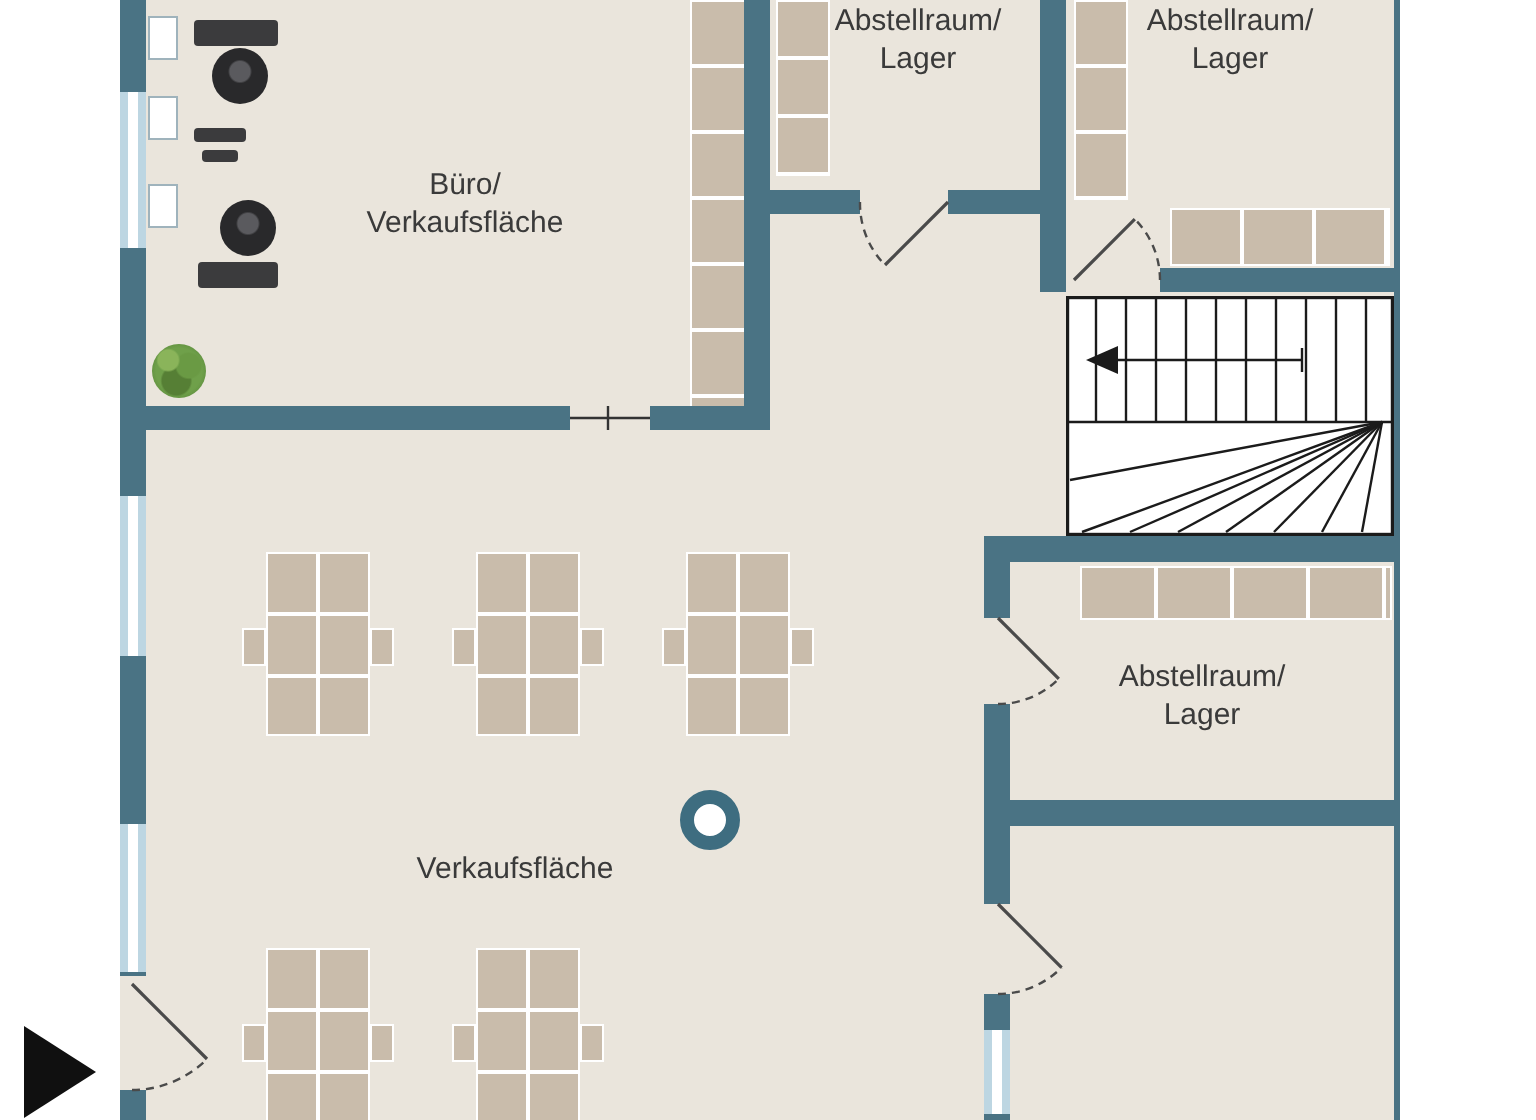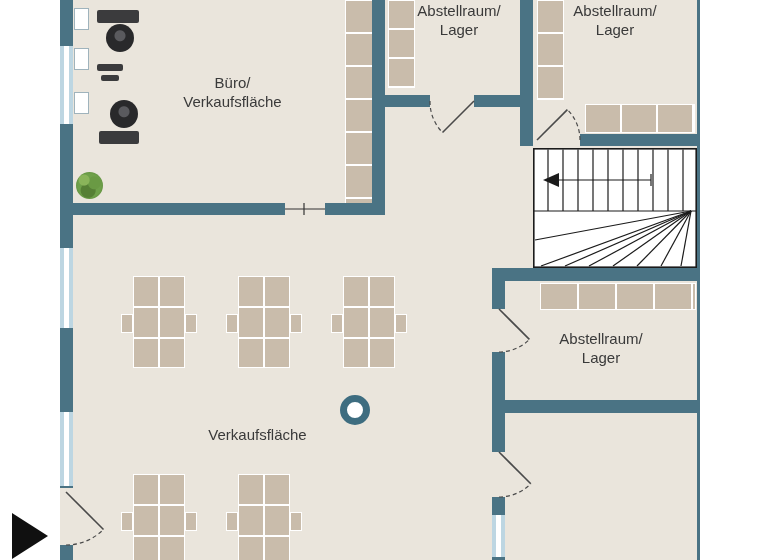--- a/index.html
+++ b/index.html
@@ -141,21 +141,21 @@
     <g stroke="#333" fill="none">
       <line x1="285" y1="209" x2="325" y2="209" stroke-width="1.2"></line>
       <line x1="304" y1="203" x2="304" y2="215" stroke-width="1.2"></line>
     </g>
   </svg>
 
   <div class="room-label" style="left:384px;top:2px;width:150px;">Abstellraum/
 Lager</div>
   <div class="room-label" style="left:540px;top:2px;width:150px;">Abstellraum/
 Lager</div>
-  <div class="room-label" style="left:140px;top:74px;width:185px;text-align:center;">Büro/
+  <div class="room-label" style="left:140px;top:84px;width:185px;text-align:center;">Büro/
 Verkaufsfläche</div>
   <div class="room-label" style="left:516px;top:330px;width:170px;">Abstellraum/
 Lager</div>
   <div class="room-label" style="left:165px;top:426px;width:185px;">Verkaufsfläche</div>
 
   <div class="entrance-arrow"></div>
 
 </div>
 
 </body></html>

